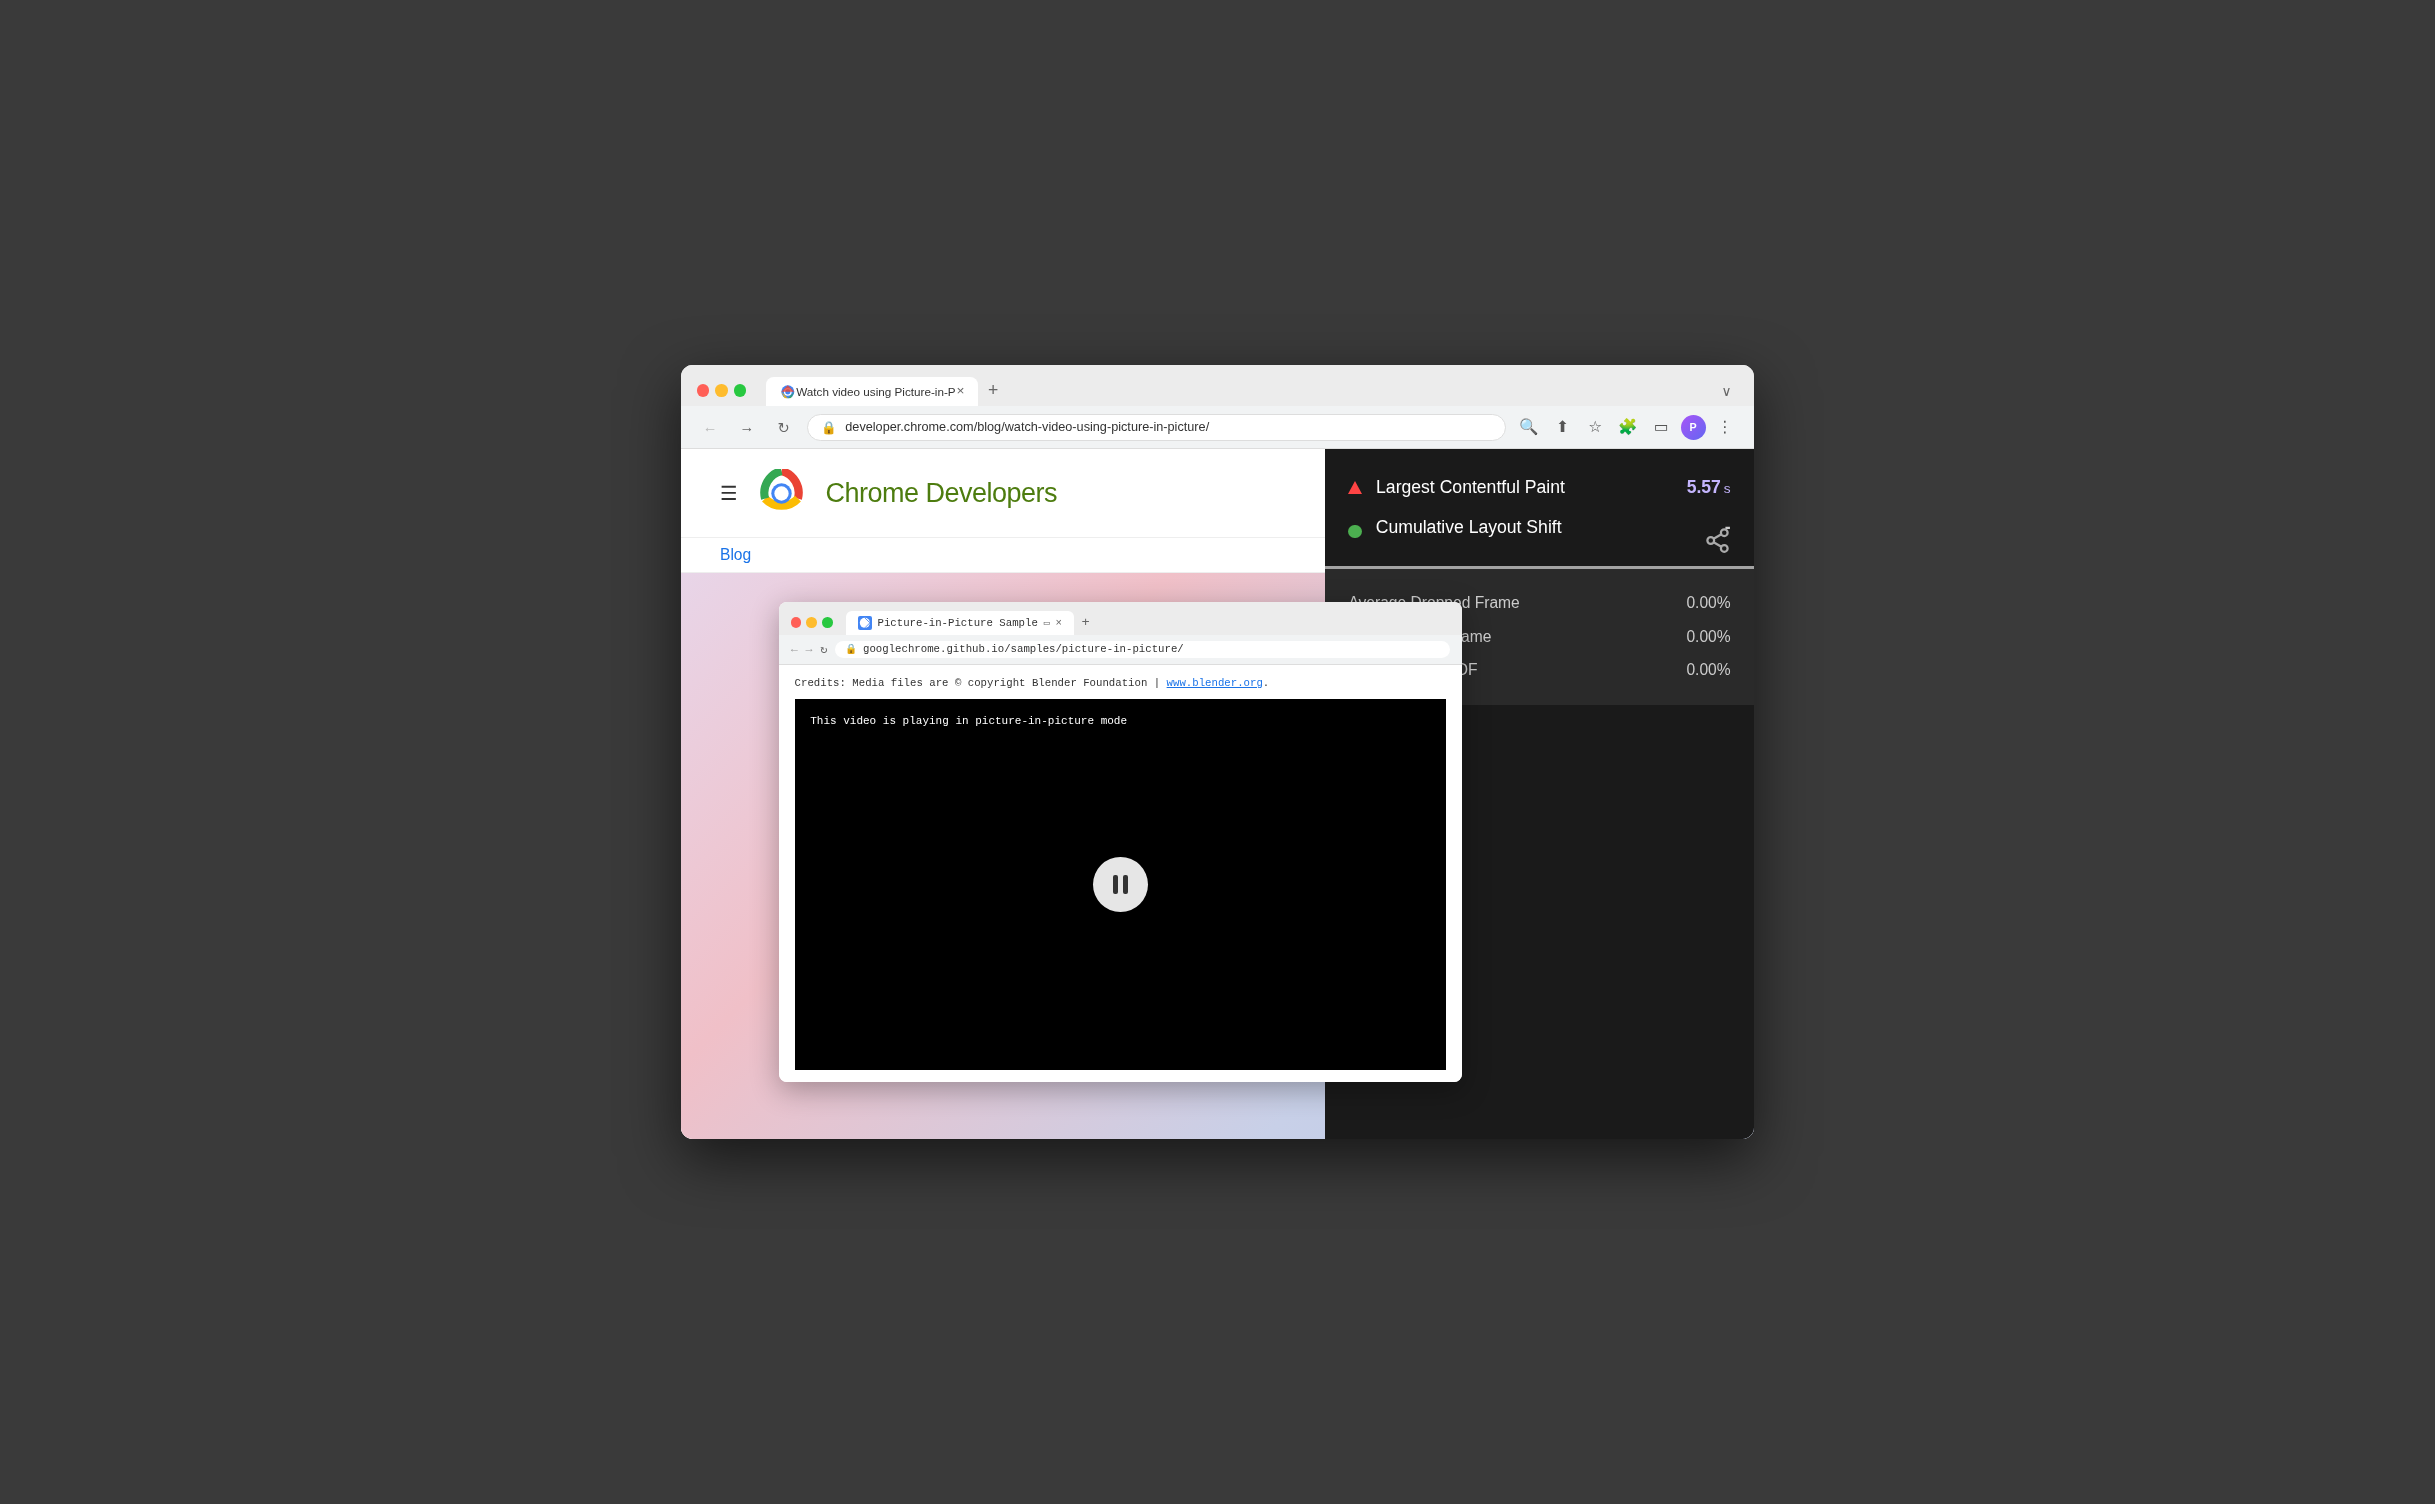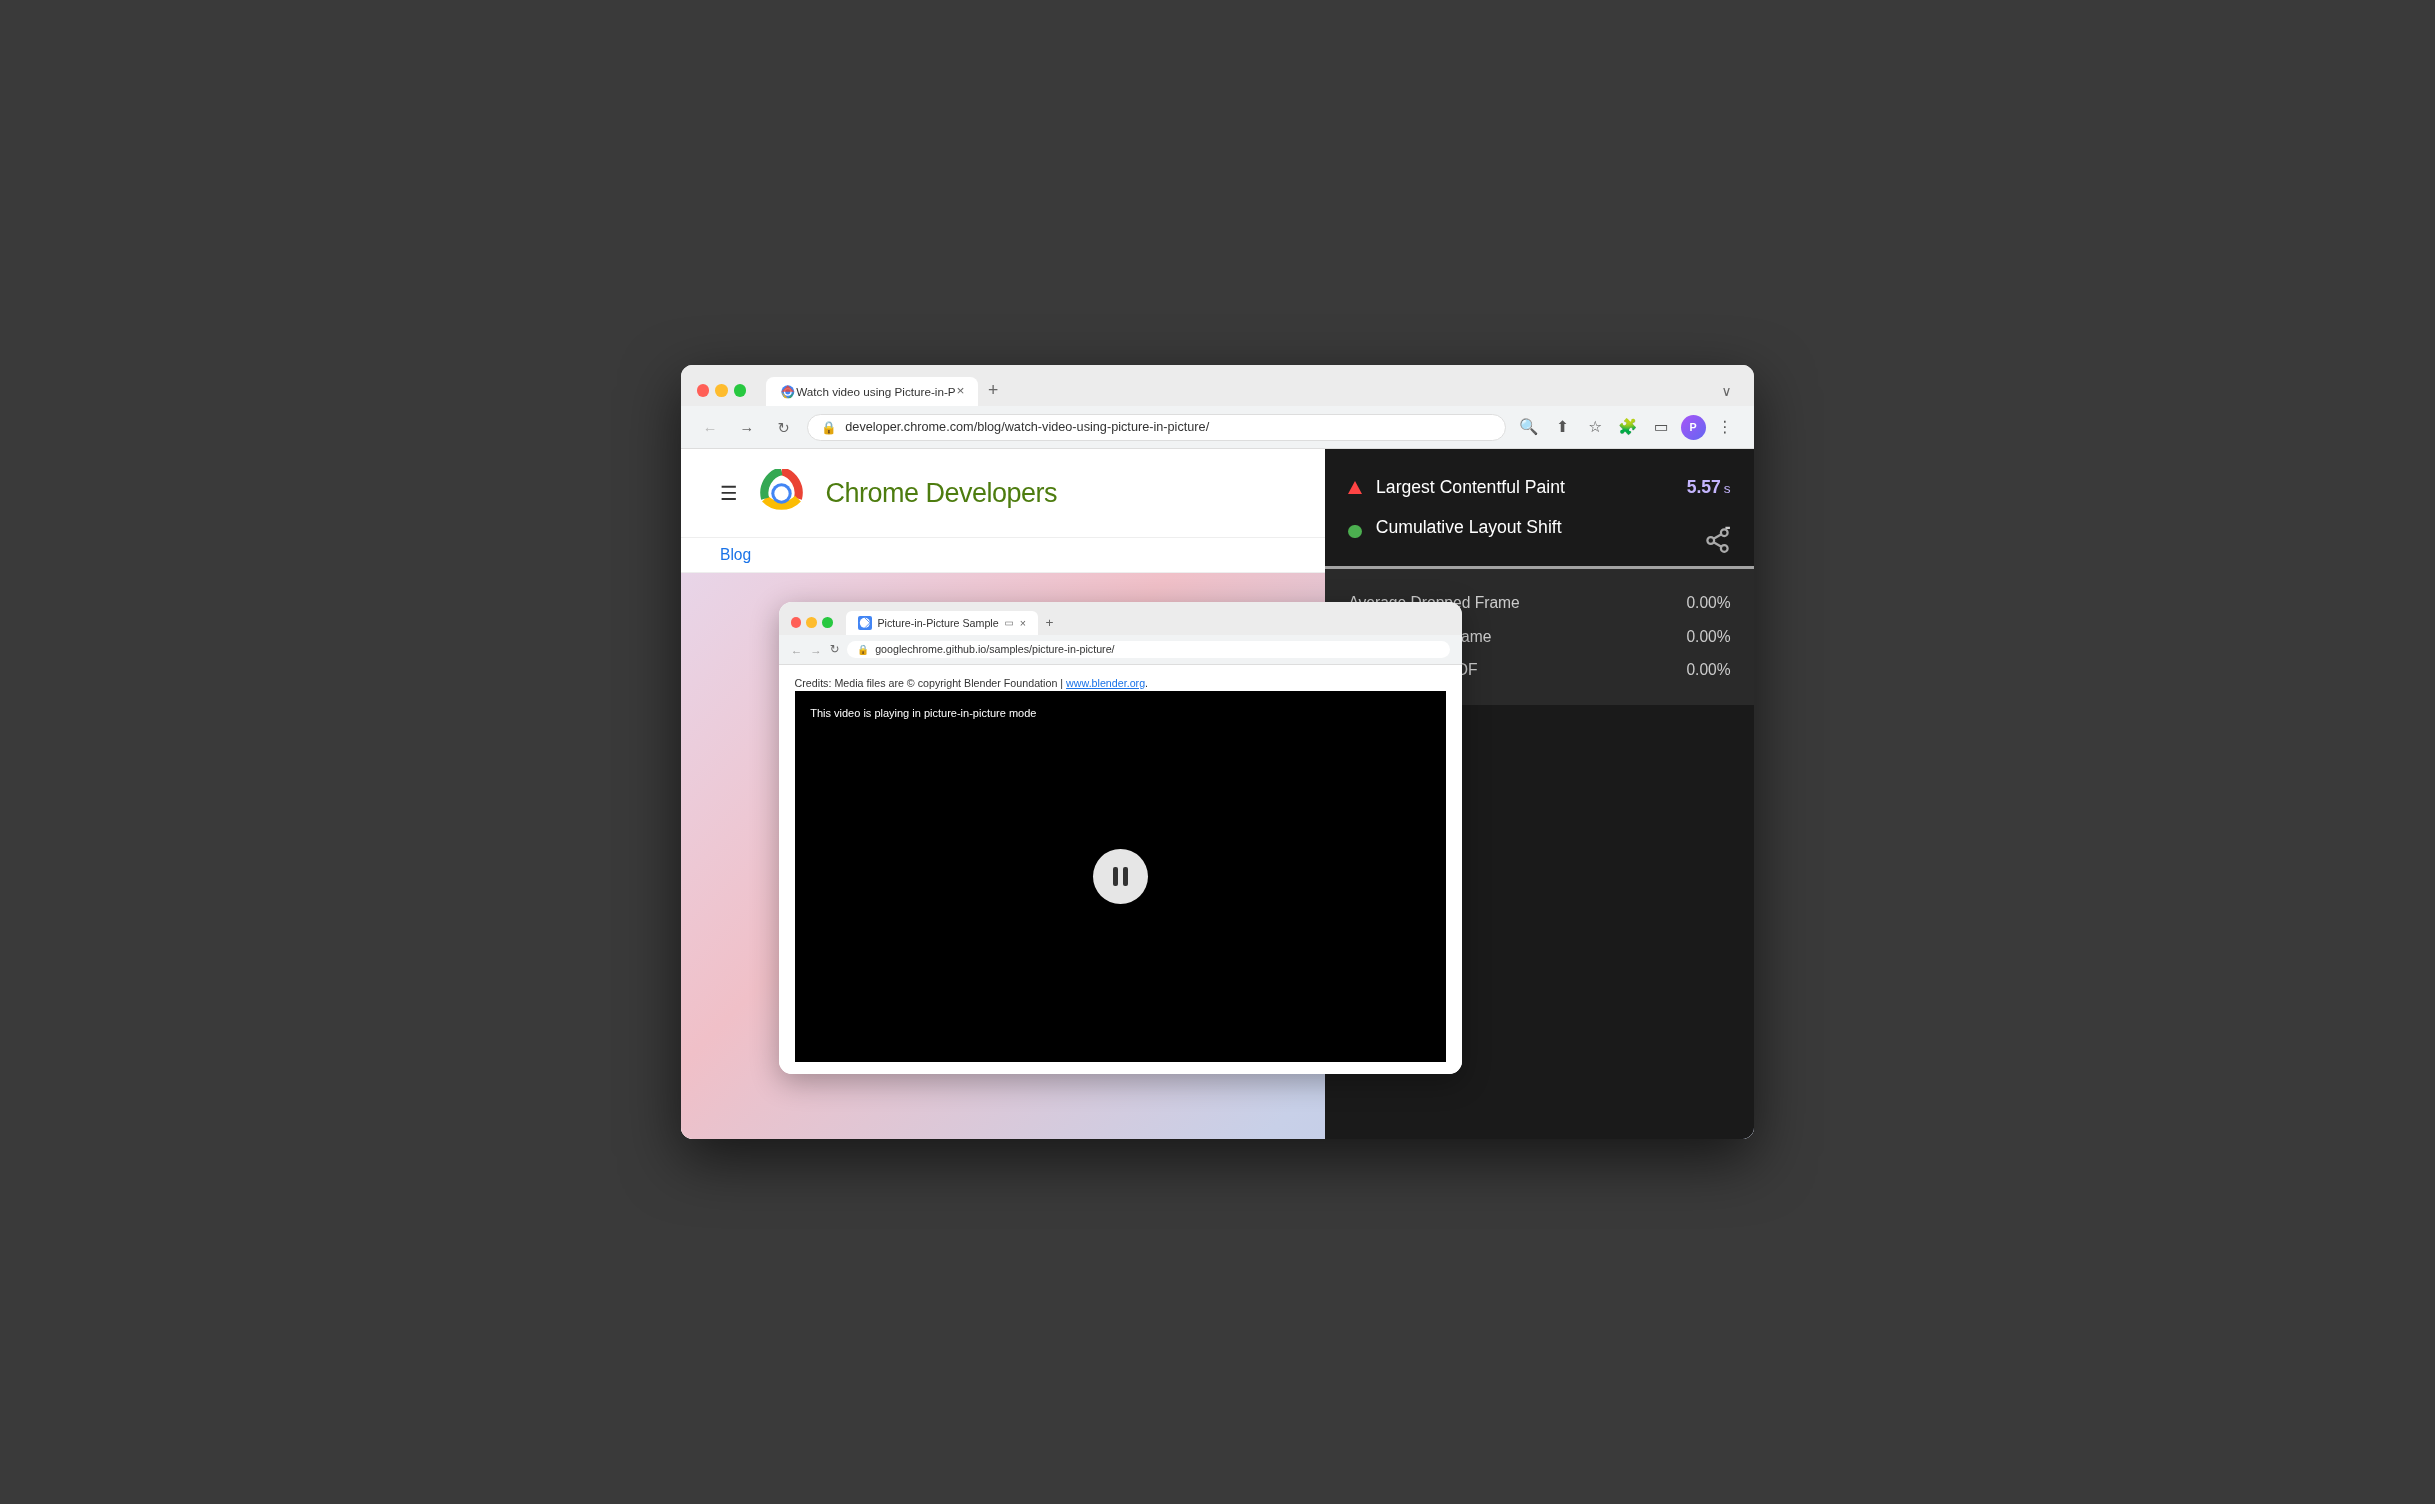--- a/index.html
+++ b/index.html
@@ -237,25 +237,26 @@
       overflow: hidden;
       background: linear-gradient(135deg, #e8d5e8 0%, #f0c0c8 30%, #c8d0e8 70%, #b8c8e8 100%);
     }
 
     
     .inner-browser {
       position: absolute;
       left: 98px;
       top: 29px;
       width: 683px;
-      border-radius: 13px;
+      border-radius: 8px;
       overflow: hidden;
       box-shadow: 0 7.8px 29px rgba(0,0,0,0.3);
       background: #fff;
       z-index: 2;
+      font-family: Liberation Mono, monospace;
     }
 
     .inner-title-bar {
       background: #ececec;
       padding: 7.8px 11.7px 0 11.7px;
       display: flex;
       align-items: center;
       gap: 7.8px;
     }
 
@@ -321,21 +322,21 @@
     }
 
     .inner-page {
       background: #fff;
       padding: 11.7px 15.6px;
     }
 
     .inner-credits {
       font-size: 10.7px;
       color: #333;
-      margin-bottom: 2px;
+      margin-bottom: 10px;
     }
 
     .inner-credits a {
       color: #1a73e8;
     }
 
     .video-player {
       background: #000;
       width: 100%;
       height: 371px;

